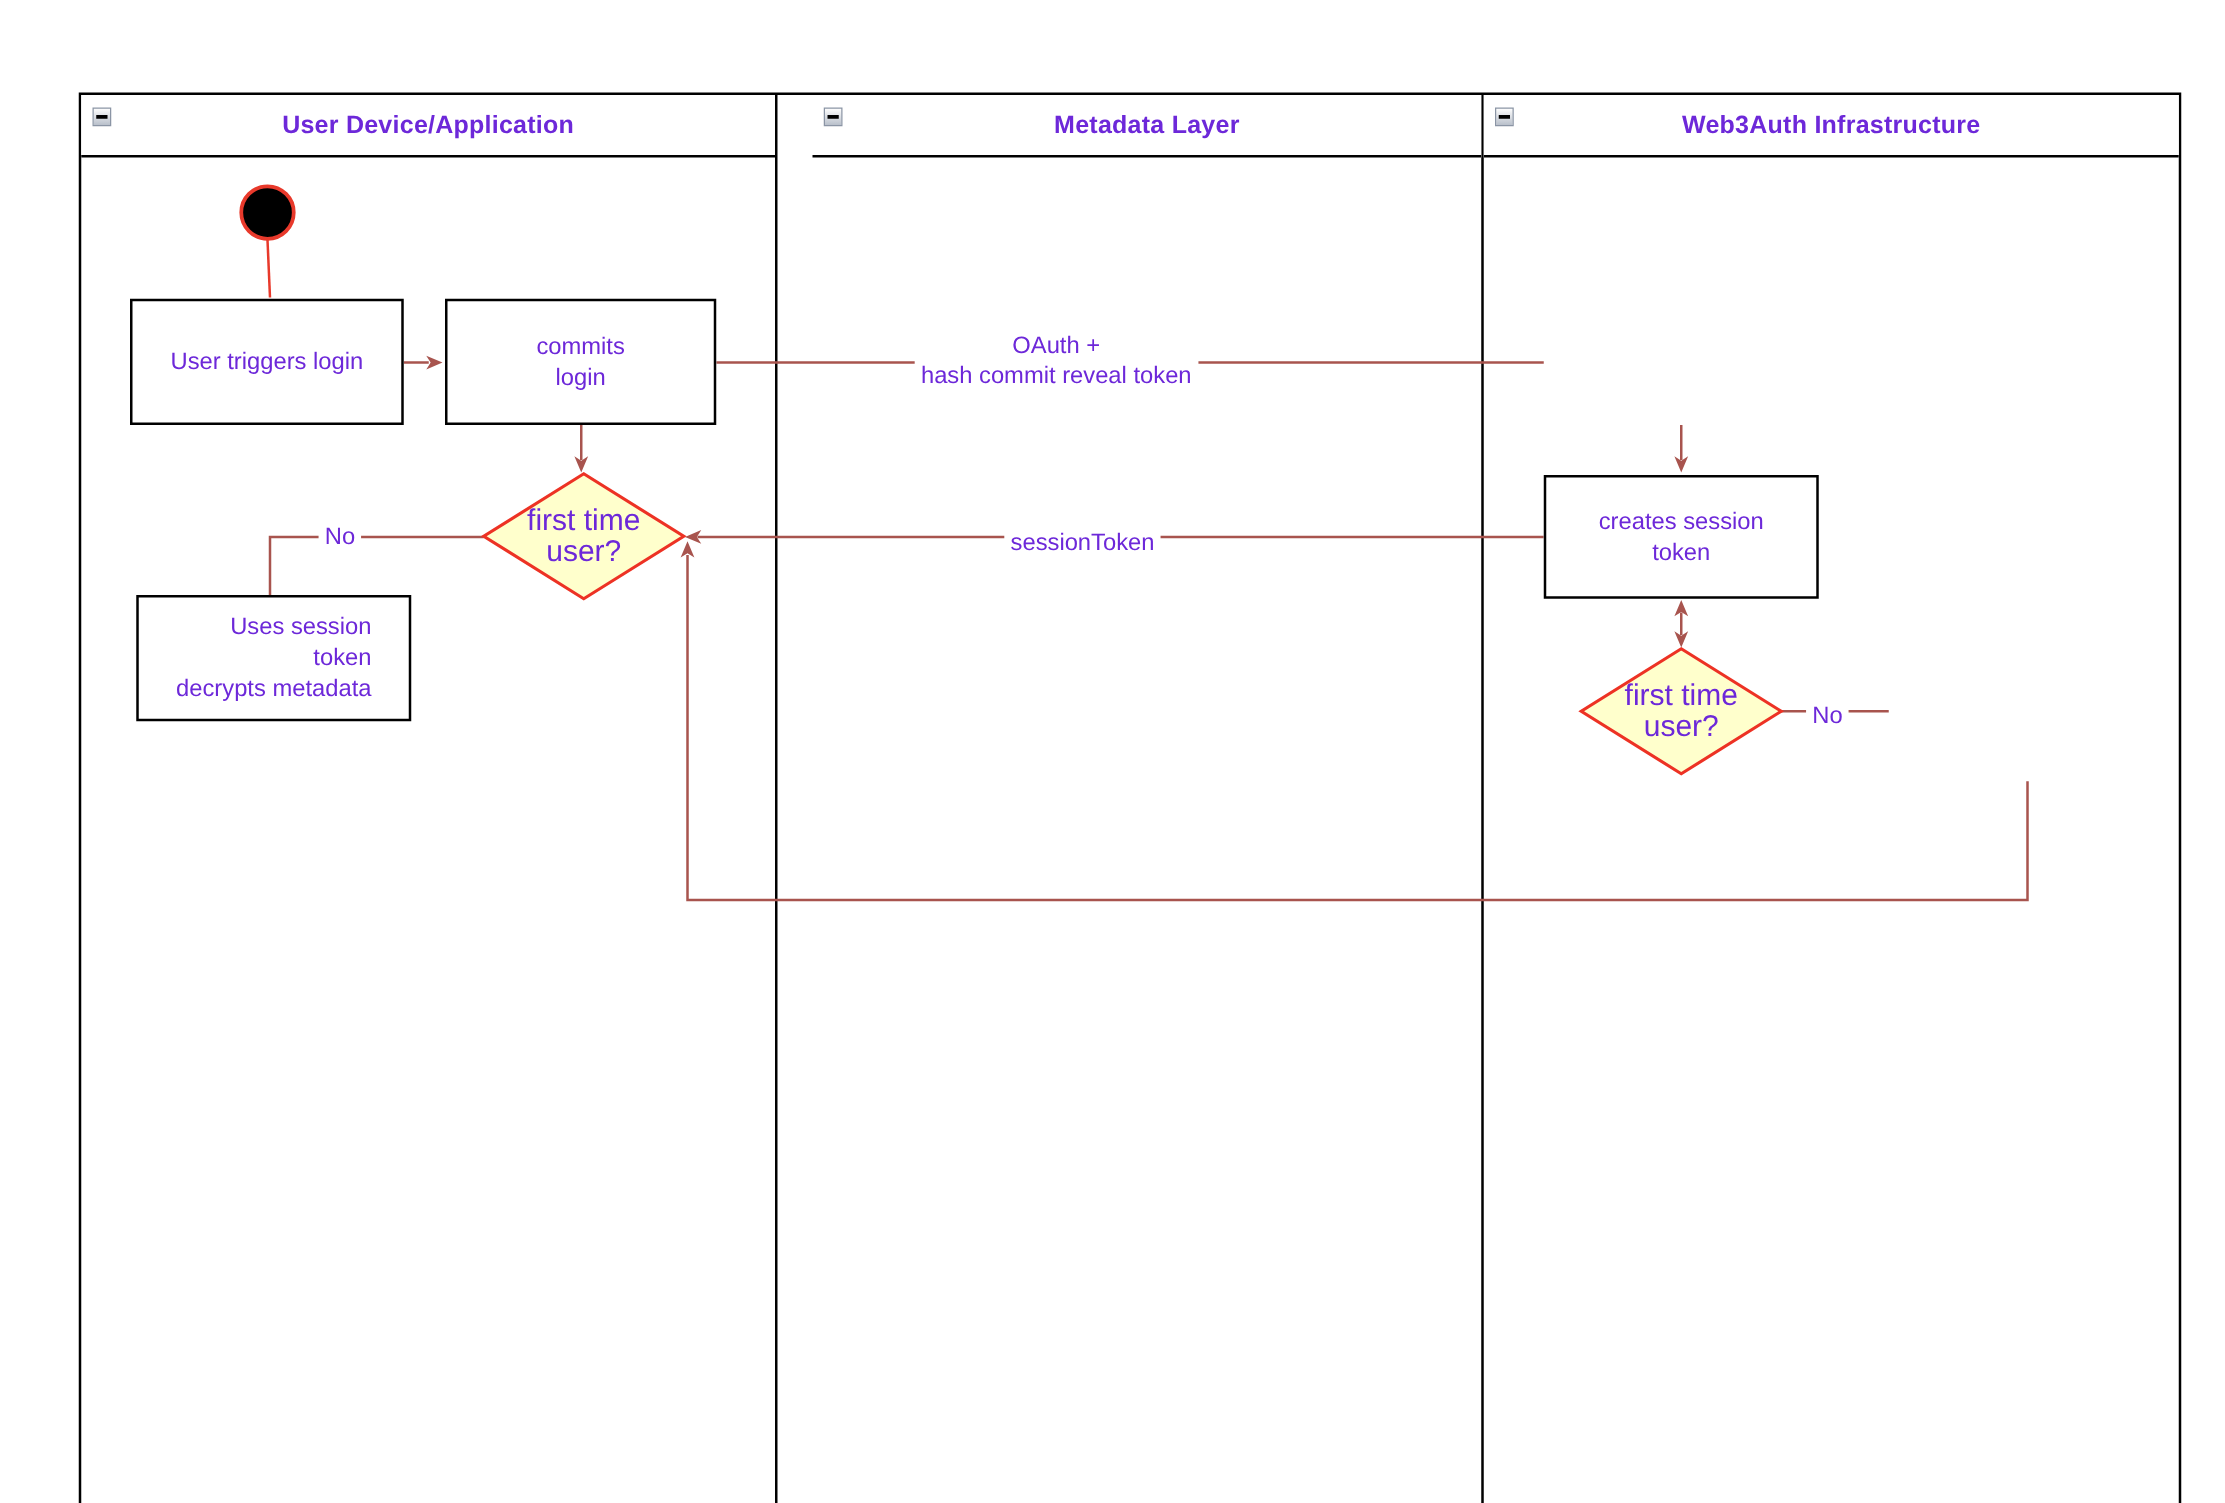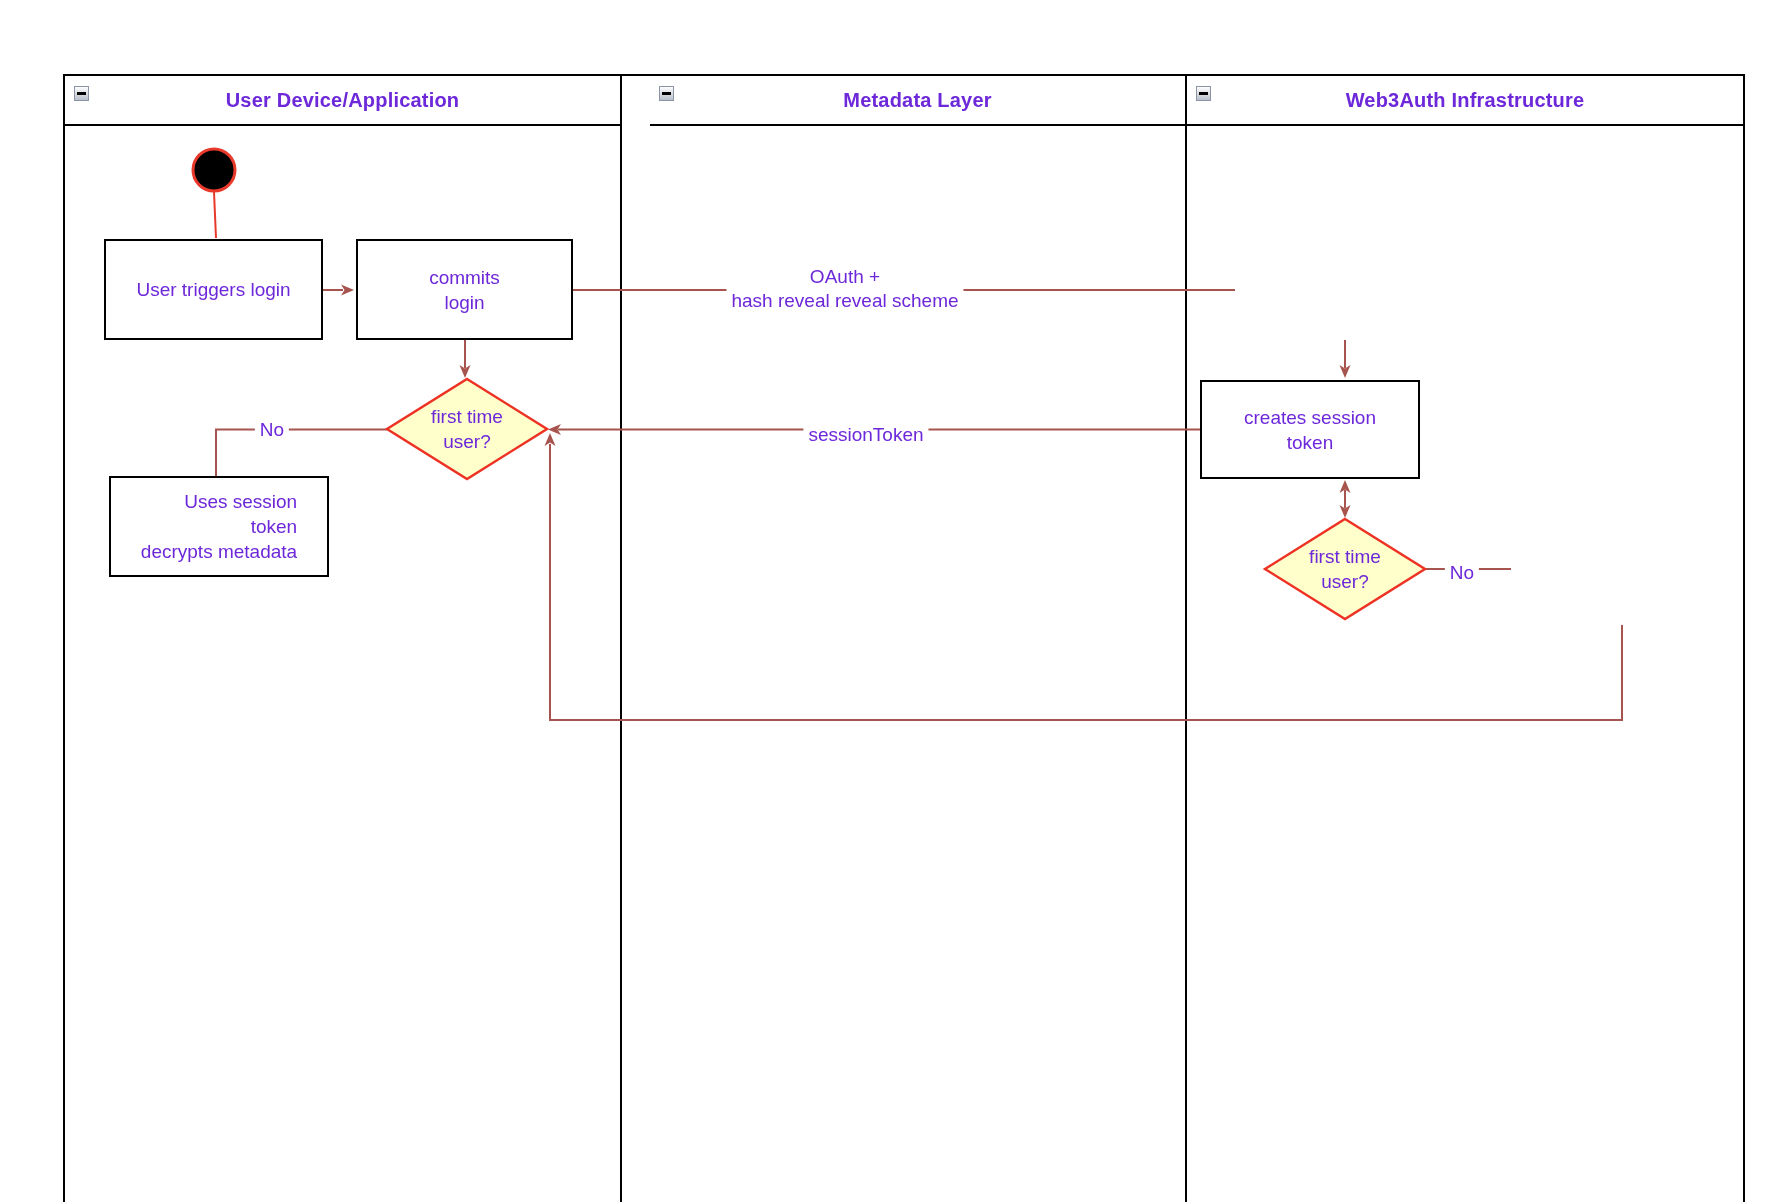--- a/index.html
+++ b/index.html
@@ -32,21 +32,21 @@
   .collapse-minus{width:9px;height:3px;background:#000;}
   
   #edges{position:absolute;left:0;top:0;width:1780px;height:1202px;z-index:1;pointer-events:none;}
   .node{
     position:absolute;z-index:2;border:2px solid #000;background:#fff;
     box-sizing:border-box;display:flex;align-items:center;justify-content:center;
     text-align:center;font-size:19px;line-height:25px;white-space:pre-line;
   }
   .dlabel{
     position:absolute;z-index:3;transform:translate(-50%,-50%);
-    text-align:center;font-size:19px;line-height:25px;white-space:pre-line;
+    text-align:center;font-size:24px;line-height:25px;white-space:pre-line;
   }
   .elabel{
     position:absolute;z-index:3;transform:translate(-50%,-50%);
     background:#fff;padding:0 5px;text-align:center;
     font-size:19px;line-height:24px;white-space:pre-line;
   }
 </style>
 </head>
 <body>
 
@@ -112,27 +112,27 @@
     <polygon points="467,347 547,397 467,447 387,397" fill="#ffffcc" stroke="#ed3224" stroke-width="2.5"></polygon>
     <polygon points="1345,487 1425,537 1345,587 1265,537" fill="#ffffcc" stroke="#ed3224" stroke-width="2.5"></polygon>
   </svg>
 
   <div class="node" style="left:356px;top:207px;width:217px;height:101px;">commits
 login</div>
   <div class="node" style="left:104px;top:207px;width:219px;height:101px;">User triggers login</div>
   <div class="node" style="left:109px;top:444px;width:220px;height:101px;text-align:right;">Uses session
 token
 decrypts metadata</div>
-  <div class="node" style="left:1200px;top:348px;width:220px;height:99px;">creates session
+  <div class="node" style="left:1235px;top:348px;width:220px;height:99px;">creates session
 token</div>
 
   <div class="dlabel" style="left:467px;top:397px;">first time
 user?</div>
   <div class="dlabel" style="left:1345px;top:537px;">first time
 user?</div>
 
   <div class="elabel" style="left:845px;top:257px;">OAuth +
-hash reveal reveal scheme</div>
+hash commit reveal token</div>
   <div class="elabel" style="left:866px;top:403px;">sessionToken</div>
   <div class="elabel" style="left:272px;top:398px;">No</div>
   <div class="elabel" style="left:1462px;top:541px;">No</div>
 
 </div>
 
 </body></html>

